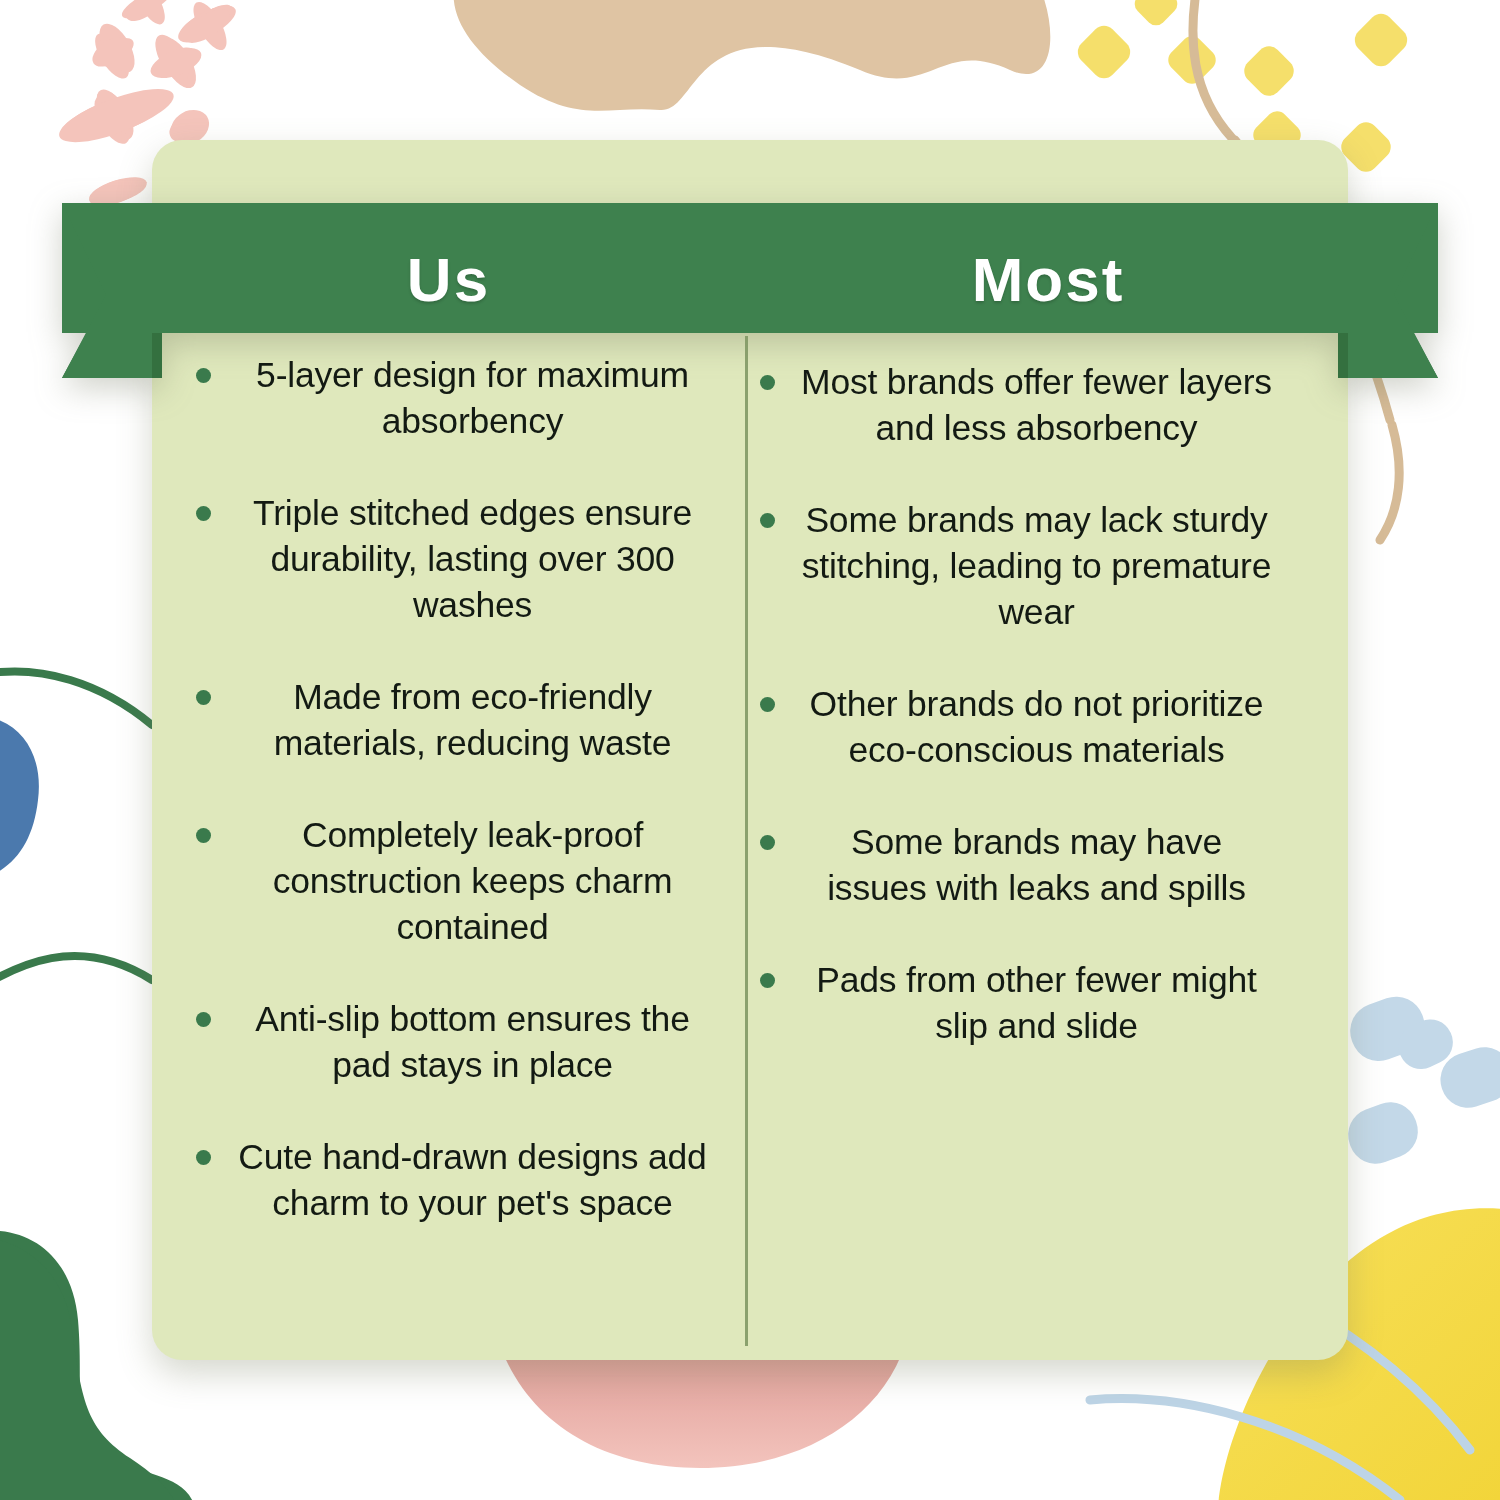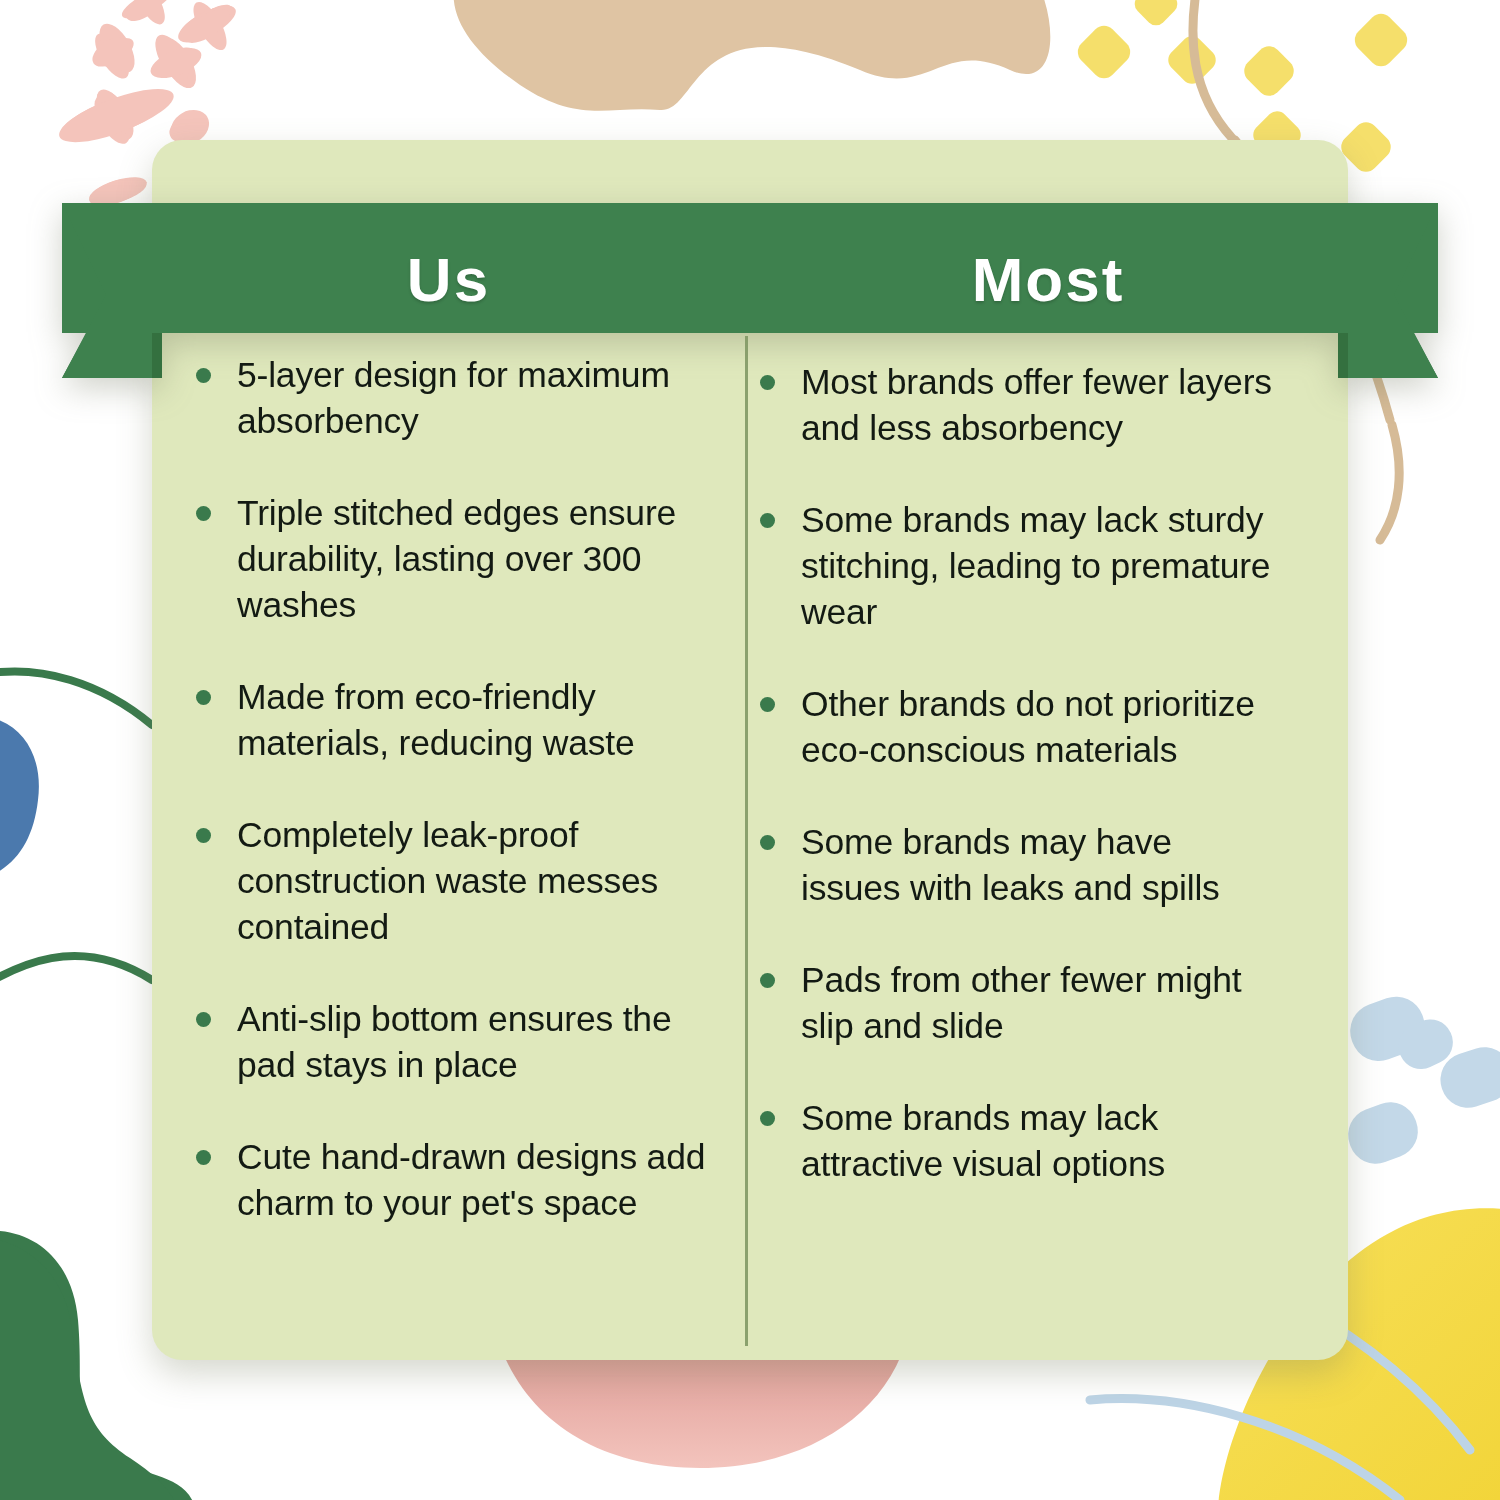--- a/index.html
+++ b/index.html
@@ -77,20 +77,21 @@
   }
   #ribbon-label-us   { left: 152px; width: 593px; }
   #ribbon-label-them { left: 748px; width: 600px; }
 
   
   .column {
     position: absolute;
     top: 352px;
     width: 512px;
     z-index: 8;
+    text-align: center;
   }
   #col-us   { left: 196px; }
   #col-them { left: 760px; margin-top: 7px; }
 
   .bullet-row {
     display: flex;
     align-items: flex-start;
     margin-bottom: 46px;
   }
   .bullet-dot {
@@ -255,21 +256,21 @@
     <div class="bullet-row">
       <span class="bullet-dot"></span>
       <span class="bullet-text">Triple stitched edges ensure durability, lasting over 300 washes</span>
     </div>
     <div class="bullet-row">
       <span class="bullet-dot"></span>
       <span class="bullet-text">Made from eco-friendly materials, reducing waste</span>
     </div>
     <div class="bullet-row">
       <span class="bullet-dot"></span>
-      <span class="bullet-text">Completely leak-proof construction waste messes contained</span>
+      <span class="bullet-text">Completely leak-proof construction keeps charm contained</span>
     </div>
     <div class="bullet-row">
       <span class="bullet-dot"></span>
       <span class="bullet-text">Anti-slip bottom ensures the pad stays in place</span>
     </div>
     <div class="bullet-row">
       <span class="bullet-dot"></span>
       <span class="bullet-text">Cute hand-drawn designs add charm to your pet's space</span>
     </div>
   </div>
@@ -288,19 +289,15 @@
       <span class="bullet-text">Other brands do not prioritize eco-conscious materials</span>
     </div>
     <div class="bullet-row">
       <span class="bullet-dot"></span>
       <span class="bullet-text">Some brands may have issues with leaks and spills</span>
     </div>
     <div class="bullet-row">
       <span class="bullet-dot"></span>
       <span class="bullet-text">Pads from other fewer might slip and slide</span>
     </div>
-    <div class="bullet-row">
-      <span class="bullet-dot"></span>
-      <span class="bullet-text">Some brands may lack attractive visual options</span>
-    </div>
   </div>
 
 </div>
 
 </body></html>

